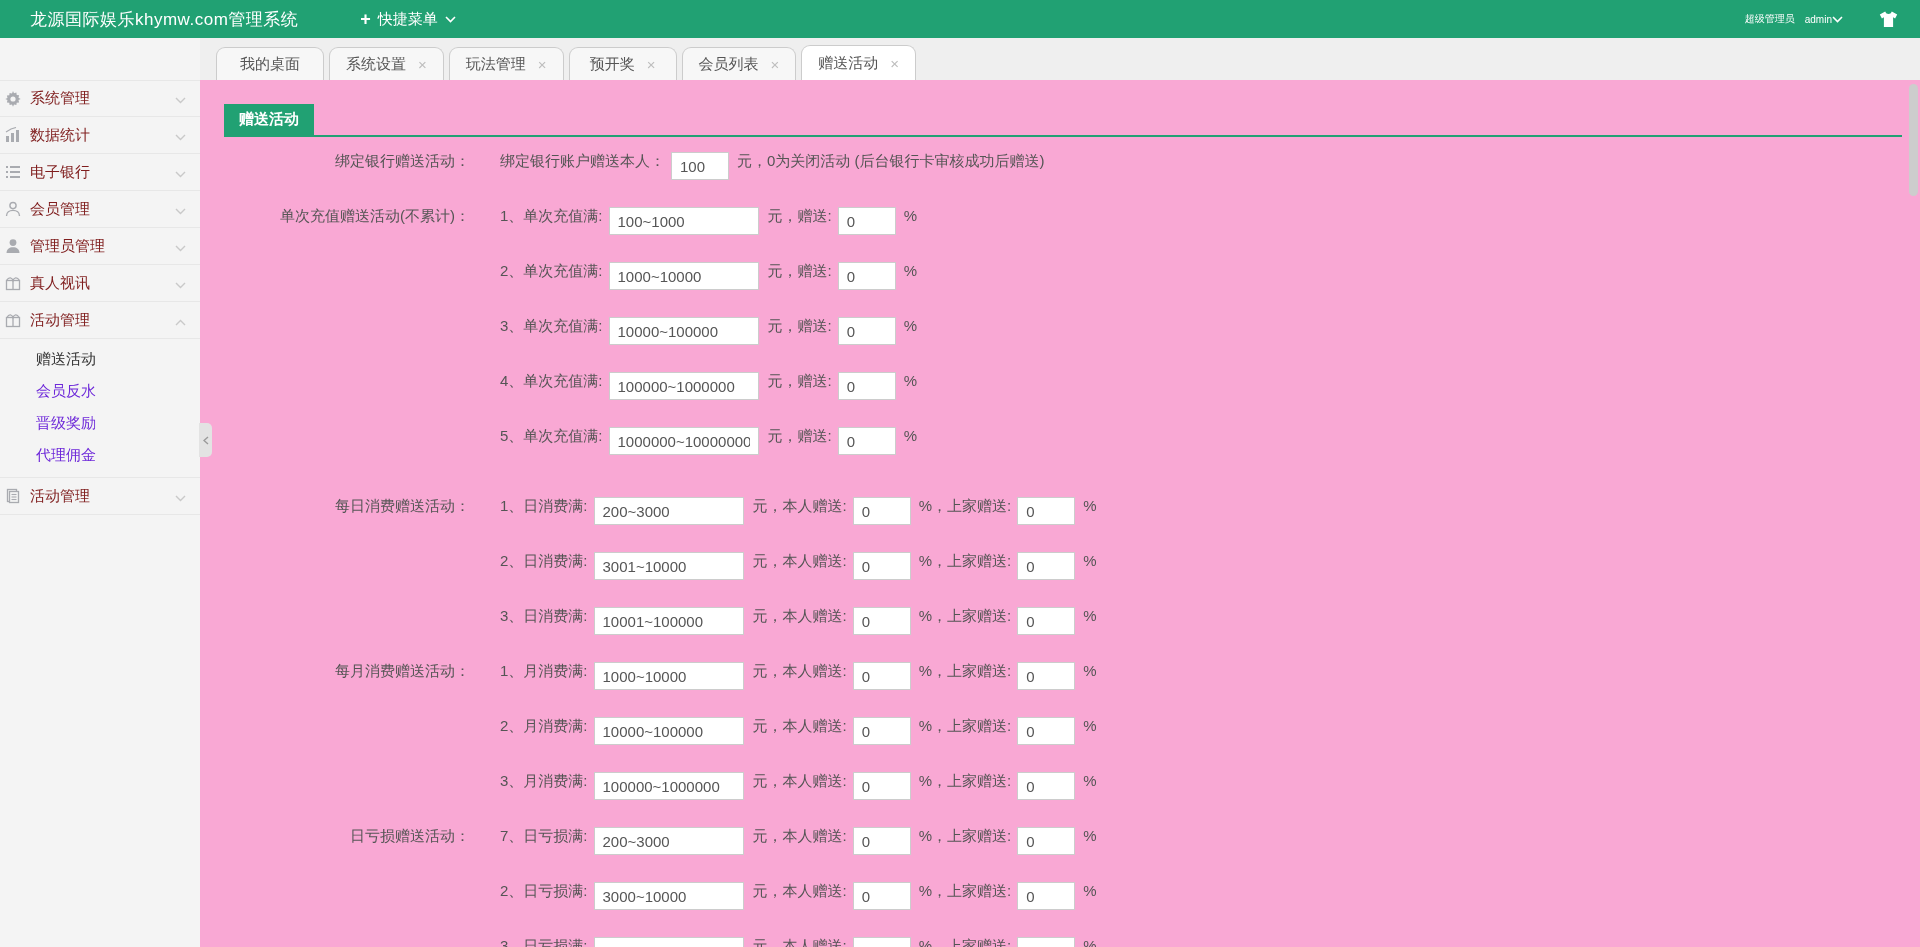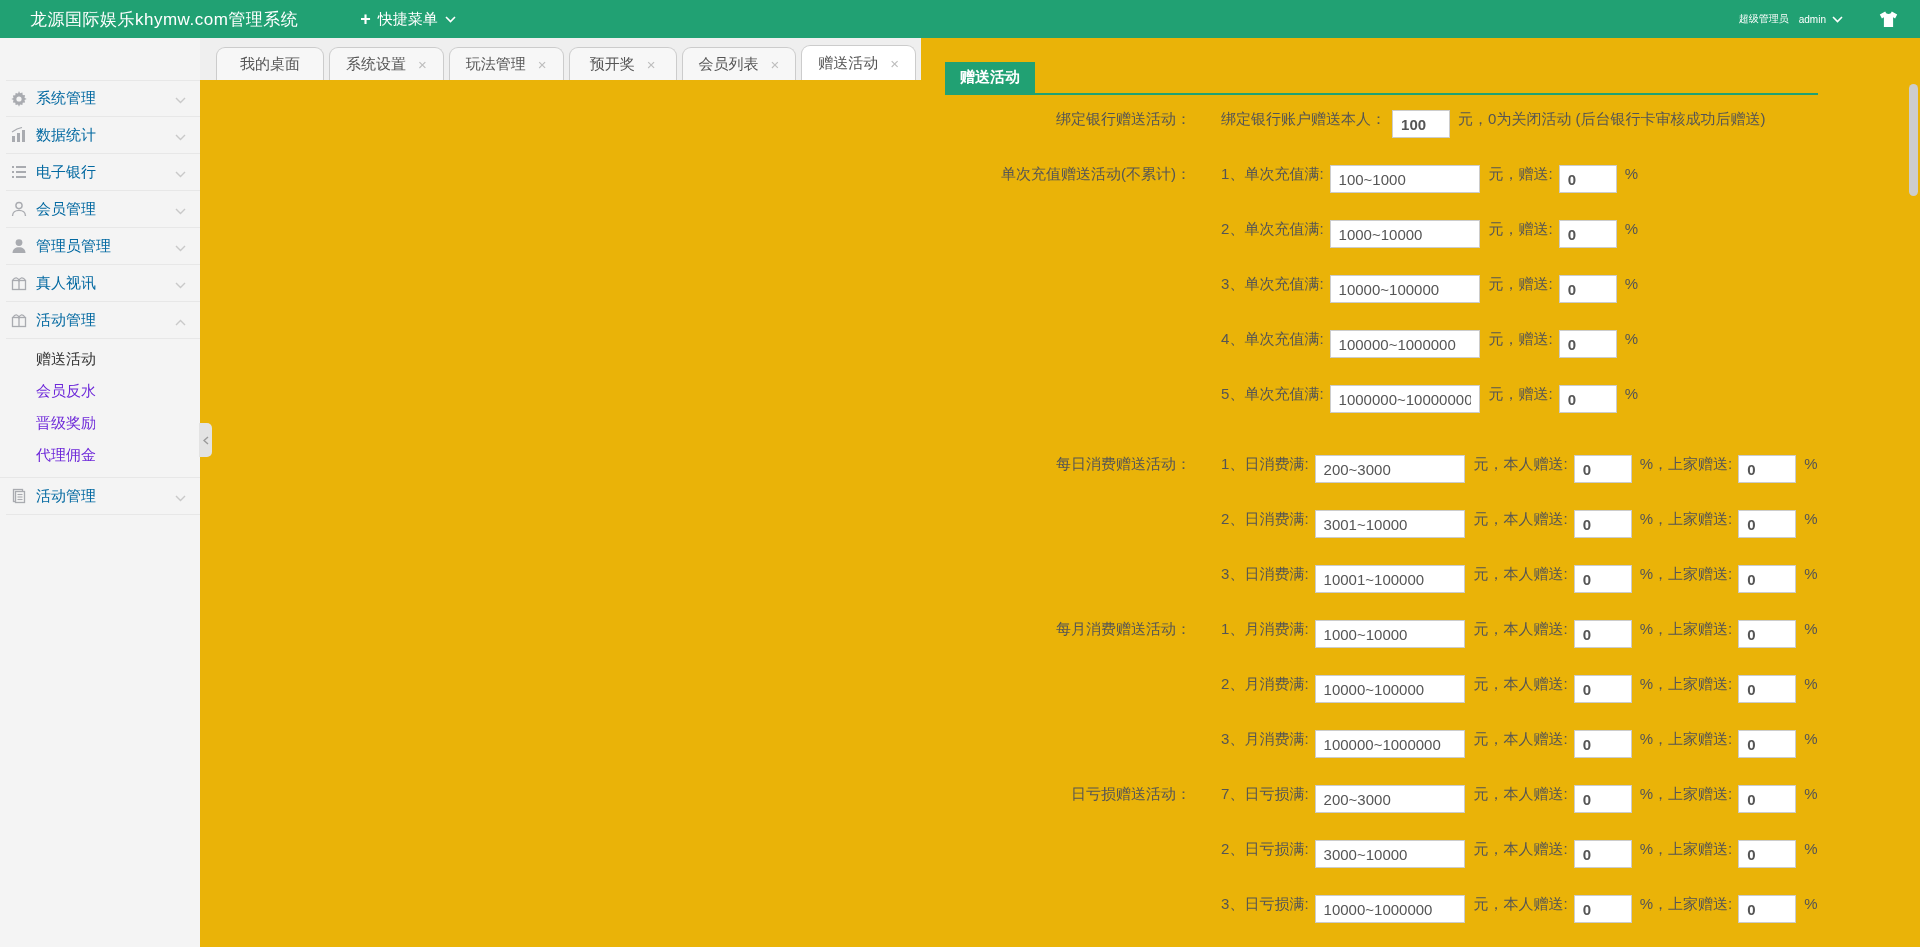--- a/index.html
+++ b/index.html
@@ -9,47 +9,47 @@
 
   
   .topbar { height: 38px; background: #21a173; display: flex; align-items: center;
     color: #fff; padding: 0 22px 0 30px; }
   .topbar .title { font-size: 17px; letter-spacing: .5px; }
   .quick-menu { display: flex; align-items: center; gap: 7px; margin-left: 62px;
     font-size: 15px; cursor: pointer; }
   .quick-menu .plus { font-size: 18px; font-weight: bold; }
   .topbar .spacer { flex: 1; }
   .user-area { display: flex; align-items: center; gap: 10px; font-size: 10px; }
-  .user-area .uname { display: flex; align-items: center; gap: 6px; cursor: pointer; }
+  .user-area .uname { display: flex; align-items: center; gap: 0; cursor: pointer; }
   .chev { display: inline-flex; }
   .tshirt { margin-left: 26px; display: inline-flex; cursor: pointer; }
 
   
   .main { display: flex; height: 909px; position: relative; }
 
   
   .sidebar { width: 200px; background: #f4f4f4; flex-shrink: 0; padding-top: 42px; }
   .side-item { height: 37px; display: flex; align-items: center; padding: 0 14px 0 4px;
-    border-bottom: 1px solid #e7e7e7; font-size: 15px; color: #0369a1; cursor: pointer; margin-left: 6px; }
+    border-bottom: 1px solid #e7e7e7; font-size: 15px; color: #7f1d1d; cursor: pointer; }
   .side-item:first-child { border-top: 1px solid #e7e7e7; }
   .side-item .sicon { width: 17px; height: 17px; margin-right: 9px; display: inline-flex;
     align-items: center; justify-content: center; color: #a9abb0; }
   .side-item .schev { margin-left: auto; color: #c9c9c9; }
   .sub-list { border-bottom: 1px solid #e7e7e7; padding: 4px 0 6px; }
   .sub-item { height: 32px; line-height: 32px; padding-left: 36px; font-size: 15px;
     color: #6d28d9; cursor: pointer; }
   .sub-item.active { color: #333; }
 
   
   .collapse-handle { position: absolute; left: 199px; top: 385px; width: 13px; height: 34px;
     background: #e3e3e3; border-radius: 0 5px 5px 0; display: flex; align-items: center;
     justify-content: center; color: #9a9a9a; font-size: 9px; cursor: pointer; z-index: 5; }
 
   
-  .content { flex: 1; display: flex; flex-direction: row; position: relative; background: #eab308; }
+  .content { flex: 1; display: flex; flex-direction: column; position: relative; background: #f9a8d4; }
   .tabstrip { height: 42px; background: #efefef; display: flex; align-items: flex-end;
     padding-left: 16px; flex-shrink: 0; }
   .tab { height: 33px; min-width: 108px; justify-content: center; background: #f7f7f7;
     border: 1px solid #ccc; border-bottom: none; border-radius: 9px 9px 0 0;
     display: flex; align-items: center; gap: 12px; padding: 0 16px; margin-right: 5px;
     font-size: 15px; color: #555; cursor: pointer; }
   .tab.active { background: #fff; height: 35px; }
   .tab-close { color: #bdbdbd; font-size: 15px; line-height: 1; cursor: pointer; }
 
   .page { padding: 24px 18px 0 24px; overflow: hidden; }
@@ -58,21 +58,21 @@
     font-weight: bold; padding: 6px 15px; }
 
   
   .form { padding-top: 15px; font-size: 15px; color: #555; }
   .frow { display: flex; align-items: flex-start; margin-bottom: 27px; white-space: nowrap; }
   .frow.gap { margin-top: 42px; }
   .flabel { width: 246px; margin-right: 30px; text-align: right; flex-shrink: 0; color: #555; }
   .form input { height: 28px; border: 1px solid #ccc; background: #fff; color: #555;
     font-size: 15px; font-family: inherit; padding: 0 8px; outline: none; }
   .in-wide { width: 150px; margin: 0 9px 0 6px; }
-  .in-small { width: 58px; margin: 0 8px 0 6px; font-weight: bold; }
+  .in-small { width: 58px; margin: 0 8px 0 6px; }
 
   
   .vscroll { position: absolute; right: 2px; top: 46px; width: 9px; height: 858px; }
   .vthumb { width: 9px; height: 112px; background: #cdcdcd; border-radius: 5px; }
 </style>
 </head>
 <body>
 
 <div class="topbar">
   <span class="title">龙源国际娱乐khymw.com管理系统</span>

